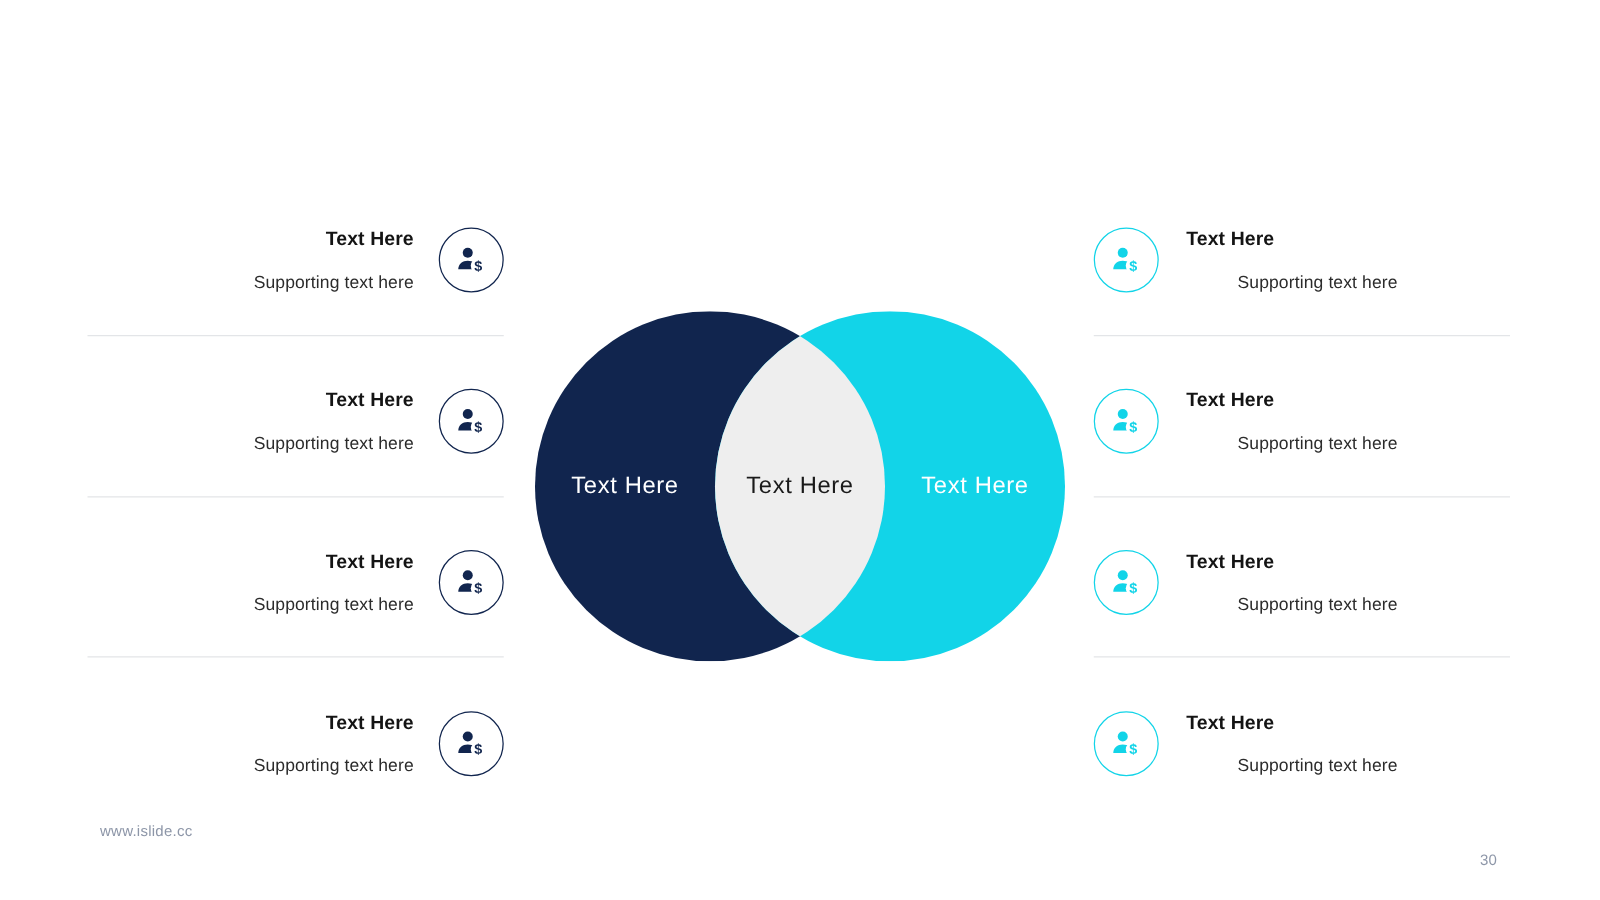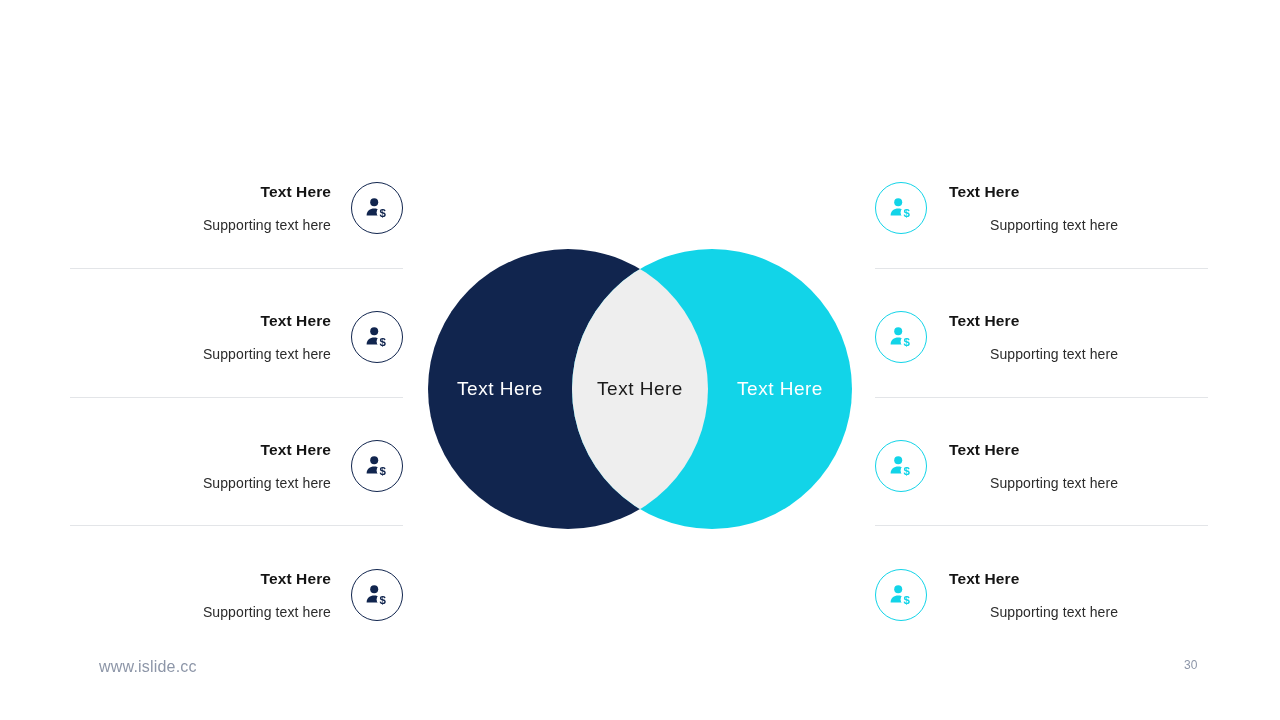--- a/index.html
+++ b/index.html
@@ -58,24 +58,24 @@
   .icon-circle svg { display:block; }
 
   
   .divider { position:absolute; height:1px; background:#e3e5e8; }
   .divider-left  { left:70px;  width:333px; }
   .divider-right { left:875px; width:333px; }
 
   
   #footer-url {
     position:absolute; left:80px; top:658px;
-    font-size:16px; color:#8d96a8; letter-spacing:0.2px;margin-left:19px;
+    font-size:12px; color:#8d96a8; letter-spacing:0.2px;
   }
   #footer-page {
-    position:absolute; left:1184px; top:658px;
+    position:absolute; left:1184px; top:681px;
     font-size:12px; color:#8d96a8; letter-spacing:0.2px;
   }
 </style>
 </head>
 <body>
 
 <div id="slide">
 
   <div id="venn">
 

